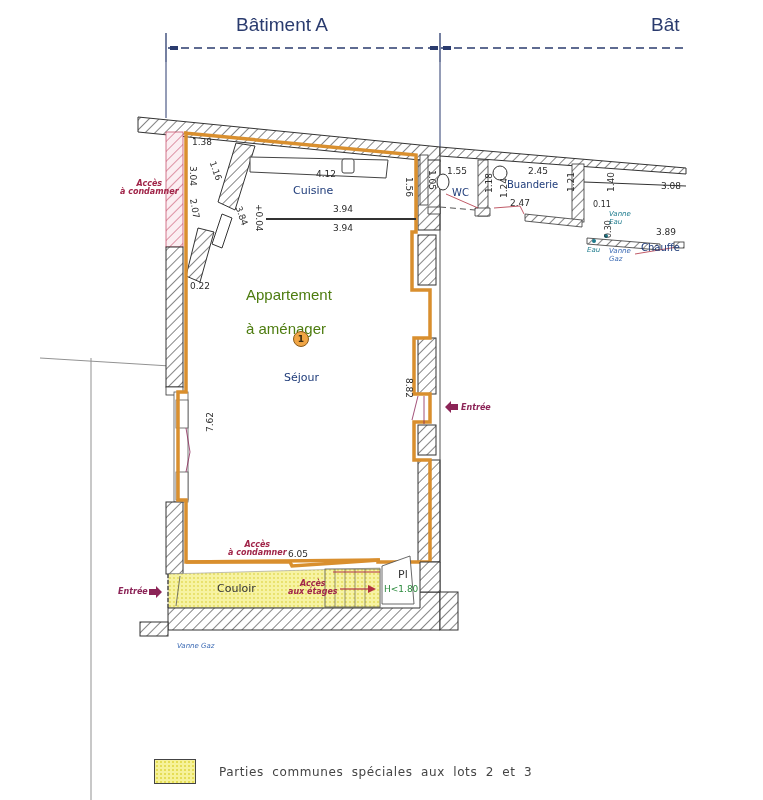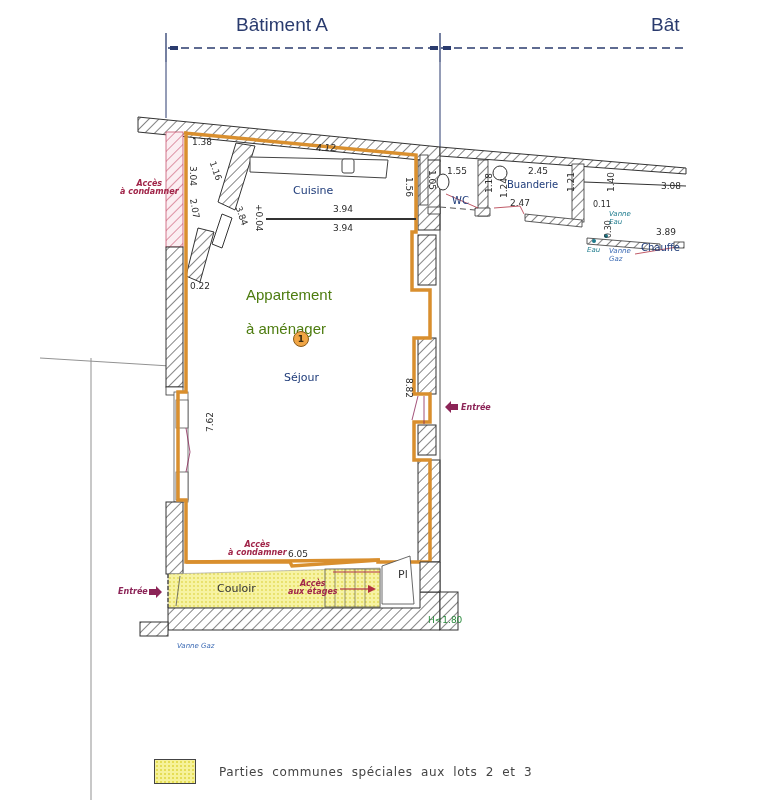--- a/index.html
+++ b/index.html
@@ -147,21 +147,21 @@
 
 <div class="lbl access" style="left:120px; top:180px;">
   <div>Accès</div>
   <div>à condamner</div>
 </div>
 
 <div class="lbl dim" style="left:192px; top:138px;">1.38</div>
 <div class="lbl dim vert" style="left:216px; top:160px; transform:rotate(70deg);">1.16</div>
 <div class="lbl dim vert" style="left:197px; top:166px; transform:rotate(90deg);">3.04</div>
 <div class="lbl dim vert" style="left:197px; top:198px; transform:rotate(80deg);">2.07</div>
-<div class="lbl dim" style="left:316px; top:144px;font-style:italic;">4.12</div>
+<div class="lbl dim" style="left:316px; top:170px;">4.12</div>
 <div class="lbl dim vert" style="left:242px; top:205px; transform:rotate(70deg);">3.84</div>
 <div class="lbl dim vert" style="left:263px; top:204px; transform:rotate(90deg);">+0.04</div>
 <div class="lbl dim" style="left:333px; top:205px;">3.94</div>
 <div class="lbl dim" style="left:333px; top:224px;">3.94</div>
 <div class="lbl dim vert" style="left:413px; top:177px; transform:rotate(90deg);">1.56</div>
 <div class="lbl dim" style="left:190px; top:282px;">0.22</div>
 <div class="lbl room" style="left:293px; top:185px;">Cuisine</div>
 
 <div class="lbl title" style="left:246px; top:287px; width:112px;">
   <div>Appartement</div>
@@ -169,21 +169,21 @@
 </div>
 <div class="lot-badge" style="left:293px; top:331px;">1</div>
 <div class="lbl room" style="left:284px; top:372px;">Séjour</div>
 
 <div class="lbl dim vert" style="left:206px; top:412px; transform:rotate(-90deg) translateX(-20px);">7.62</div>
 <div class="lbl dim vert" style="left:413px; top:378px; transform:rotate(90deg);">8.82</div>
 <div class="lbl entree" style="left:461px; top:404px;">Entrée</div>
 
 <div class="lbl dim vert" style="left:436px; top:170px; transform:rotate(90deg);">1.05</div>
 <div class="lbl dim" style="left:447px; top:167px;">1.55</div>
-<div class="lbl roomsm" style="left:452px; top:188px;margin-top:8px;">WC</div>
+<div class="lbl roomsm" style="left:452px; top:188px;">WC</div>
 <div class="lbl dim vert" style="left:485px; top:173px; transform:rotate(-90deg) translateX(-20px);">1.18</div>
 <div class="lbl dim vert" style="left:500px; top:178px; transform:rotate(-90deg) translateX(-20px);">1.24</div>
 <div class="lbl dim" style="left:528px; top:167px;">2.45</div>
 <div class="lbl roomsm" style="left:507px; top:180px;">Buanderie</div>
 <div class="lbl dim" style="left:510px; top:199px;">2.47</div>
 <div class="lbl dim vert" style="left:567px; top:172px; transform:rotate(-90deg) translateX(-20px);">1.21</div>
 <div class="lbl dim vert" style="left:607px; top:172px; transform:rotate(-90deg) translateX(-20px);">1.40</div>
 <div class="lbl dim" style="left:593px; top:201px; font-size:8px;">0.11</div>
 <div class="lbl dim vert" style="left:605px; top:218px; transform:rotate(-90deg) translateX(-20px); font-size:8px;">0.30</div>
 <div class="lbl dim" style="left:661px; top:182px;">3.08</div>
@@ -203,18 +203,18 @@
   <div>Accès</div>
   <div>à condamner</div>
 </div>
 <div class="lbl dim" style="left:288px; top:550px;">6.05</div>
 <div class="lbl room" style="left:217px; top:583px; color:#333;">Couloir</div>
 <div class="lbl access" style="left:288px; top:580px;">
   <div>Accès</div>
   <div>aux étages</div>
 </div>
 <div class="lbl roomsm" style="left:398px; top:569px; color:#333; font-size:11px;">Pl</div>
-<div class="lbl dim" style="left:384px; top:616px; color:#2a8a3c;padding-left:44px;">H&lt;1.80</div>
+<div class="lbl dim" style="left:384px; top:585px; color:#2a8a3c;">H&lt;1.80</div>
 <div class="lbl entree" style="left:118px; top:588px;">Entrée</div>
 <div class="lbl gas" style="left:177px; top:643px;">Vanne Gaz</div>
 
 <div class="legend-swatch"></div>
 <div class="lbl legend-text" style="left:219px; top:766px;">Parties communes spéciales aux lots 2 et 3</div>
 
 </body></html>

